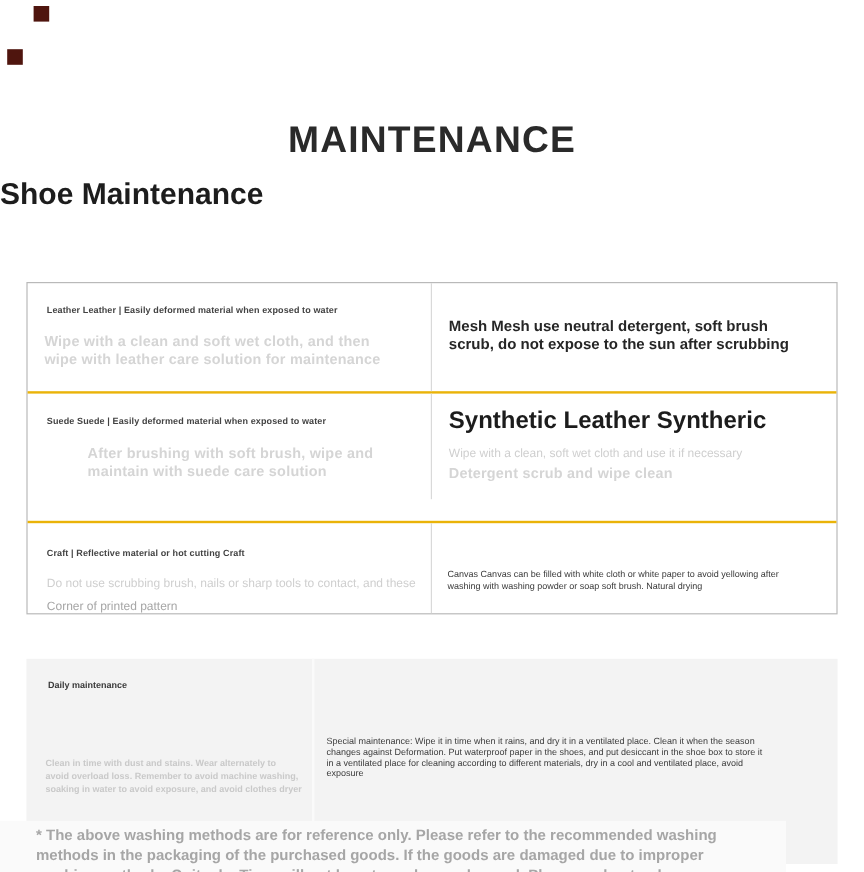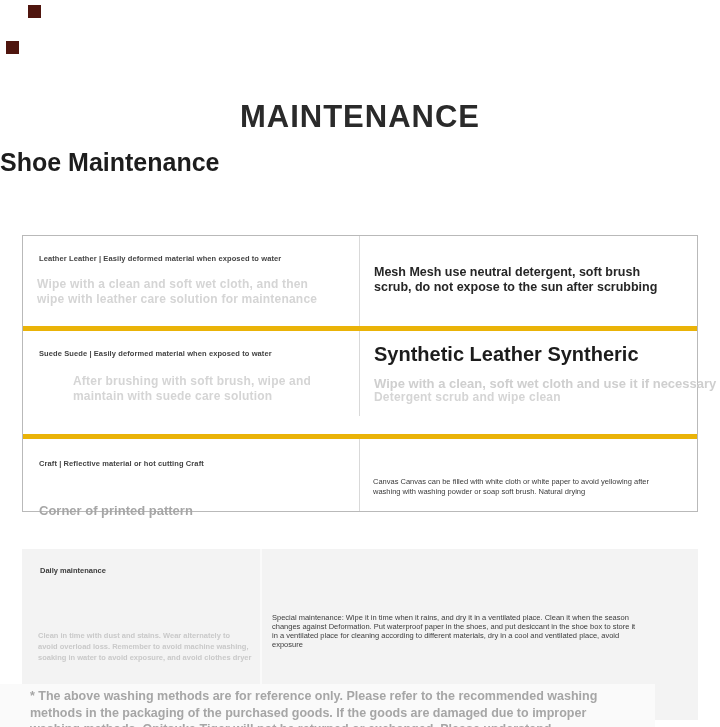--- a/index.html
+++ b/index.html
@@ -11,31 +11,31 @@
 
   .title{position:absolute;left:0;right:0;top:99px;text-align:center;
          font-size:31px;font-weight:700;color:#2a2a2a;letter-spacing:1px;}
   .subtitle{position:absolute;left:0;right:0;top:148px;text-align:left;
          font-size:25px;font-weight:700;color:#1d1d1d;}
 
   .care-table{position:absolute;left:22px;top:235px;width:676px;height:277px;
          border:1px solid #b9b9b9;background:#ffffff;box-sizing:border-box;
          display:flex;flex-direction:column;}
   .trow{display:flex;box-sizing:border-box;}
-  .trow + .trow{border-top:5px solid #eab308;}
+  .trow + .trow{border-top:2px solid #eab308;}
   .trow.r1{height:90px;} .trow.r2{height:90px;} .trow.r3{flex:1;margin-top:18px;}
   .tcell{position:relative;box-sizing:border-box;}
   .tcell.left{width:337px;border-right:1px solid #d9d9d9;}
   .tcell.right{flex:1;}
 
   .cell-label{position:absolute;left:16px;font-size:7.5px;font-weight:700;
          color:#434343;letter-spacing:.1px;white-space:nowrap;}
   .muted-lg{position:absolute;left:14px;font-size:12px;font-weight:700;
          color:#d5d5d5;line-height:15px;letter-spacing:.2px;}
-  .muted-sm{position:absolute;left:16px;font-size:13px;font-weight:700;
+  .muted-sm{position:absolute;left:16px;font-size:10px;font-weight:400;
          color:#cfcfcf;white-space:nowrap;}
   .muted-sm.darker{color:#a6a6a6;}
   .strong-md{position:absolute;left:14px;font-size:12.5px;font-weight:700;
          color:#262626;line-height:15px;}
   .syn-title{position:absolute;left:14px;font-size:20px;font-weight:700;color:#1c1c1c;}
   .tiny-dark{position:absolute;font-size:7.5px;font-weight:400;color:#3a3a3a;line-height:10px;}
   .preline{white-space:pre-line;}
 
   .bottom{position:absolute;left:22px;top:513px;width:676px;height:171px;background:#f3f3f3;margin-top:36px;}
   .bottom .block-divider{position:absolute;left:238px;top:0;width:2px;height:100%;background:#fafafa;}
@@ -82,20 +82,21 @@
       <div class="tcell right">
         <div class="syn-title" style="top:12px;">Synthetic Leather Syntheric</div>
         <div class="muted-sm" style="left:14px;top:45px;">Wipe with a clean, soft wet cloth and use it if necessary</div>
         <div class="muted-lg" style="top:59px;">Detergent scrub and wipe clean</div>
       </div>
     </div>
 
     <div class="trow r3">
       <div class="tcell left">
         <div class="cell-label" style="top:20px;">Craft | Reflective material or hot cutting Craft</div>
+        <div class="muted-sm" style="top:45px;">Do not use scrubbing brush, nails or sharp tools to contact, and these</div>
         <div class="muted-sm darker" style="top:64px;">Corner of printed pattern</div>
       </div>
       <div class="tcell right">
         <div class="tiny-dark preline" style="left:13px;top:38px;">Canvas Canvas can be filled with white cloth or white paper to avoid yellowing after
 washing with washing powder or soap soft brush. Natural drying</div>
       </div>
     </div>
   </div>
 
   <div class="bottom">

